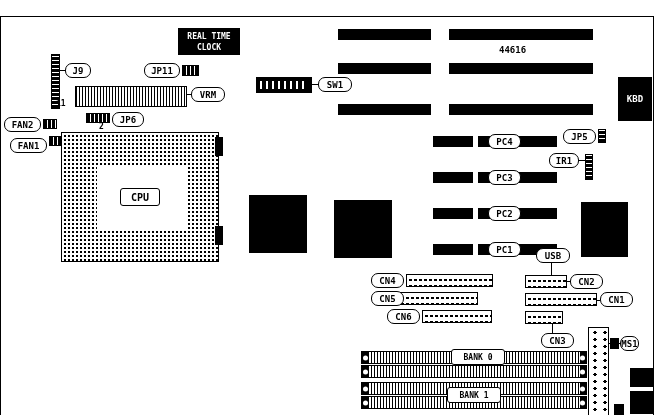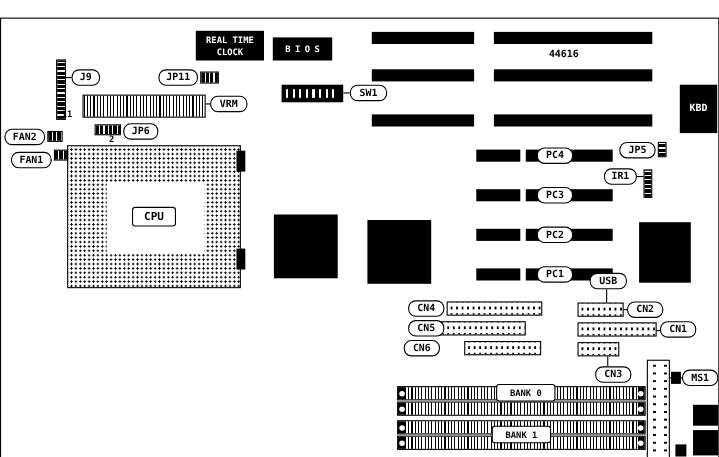--- a/index.html
+++ b/index.html
@@ -46,23 +46,20 @@
   .pinlabel { position:absolute; z-index:3; font:bold 8px "DejaVu Sans Mono", monospace; }
 </style>
 </head>
 <body>
 
 <div class="board">
 
   <div class="blackbox" style="left:177px;top:11px;width:62px;height:27px">
     <span>REAL TIME</span>
     <span>CLOCK</span>
-  </div>
-  <div class="blackbox" style="left:247px;top:17px;width:54px;height:21px;letter-spacing:4px;padding-left:4px">
-    <span>BIOS</span>
   </div>
 
   <div class="bar" style="left:337px;top:12px;width:93px;height:11px"></div>
   <div class="bar" style="left:448px;top:12px;width:144px;height:11px"></div>
   <div class="bar" style="left:337px;top:46px;width:93px;height:11px"></div>
   <div class="bar" style="left:448px;top:46px;width:144px;height:11px"></div>
   <div class="bar" style="left:337px;top:87px;width:93px;height:11px"></div>
   <div class="bar" style="left:448px;top:87px;width:144px;height:11px"></div>
   <div class="pinlabel" style="left:498px;top:28px;font-size:9px">44616</div>
 
@@ -141,31 +138,31 @@
   <div class="pinhdr" style="left:524px;top:294px;width:38px;height:13px"></div>
   <div class="line" style="left:551px;top:307px;width:1px;height:9px"></div>
   <div class="callout" style="left:540px;top:316px;width:33px;height:15px">CN3</div>
 
   <div class="callout" style="left:370px;top:256px;width:33px;height:15px">CN4</div>
   <div class="pinhdr" style="left:405px;top:257px;width:87px;height:13px"></div>
 
   <div class="callout" style="left:370px;top:274px;width:33px;height:15px">CN5</div>
   <div class="pinhdr" style="left:397px;top:275px;width:80px;height:13px"></div>
 
-  <div class="callout" style="left:366px;top:292px;width:33px;height:15px">CN6</div>
+  <div class="callout" style="left:386px;top:292px;width:33px;height:15px">CN6</div>
   <div class="pinhdr" style="left:421px;top:293px;width:70px;height:13px"></div>
 
   <div class="simm" style="left:360px;top:334px;width:226px;height:13px"></div>
   <div class="simm" style="left:360px;top:348px;width:226px;height:13px"></div>
   <div class="callout tag" style="left:450px;top:332px;width:54px;height:16px;font-size:8px">BANK 0</div>
   <div class="simm" style="left:360px;top:365px;width:226px;height:13px"></div>
   <div class="simm" style="left:360px;top:379px;width:226px;height:13px"></div>
   <div class="callout tag" style="left:446px;top:370px;width:54px;height:16px;font-size:8px">BANK 1</div>
 
   <div class="vhdr" style="left:587px;top:310px;width:21px;height:92px"></div>
   <div class="bar" style="left:609px;top:321px;width:9px;height:11px"></div>
   <div class="line" style="left:608px;top:326px;width:11px;height:1px"></div>
-  <div class="callout" style="left:619px;top:319px;width:33px;height:15px">MS1</div>
+  <div class="callout" style="left:619px;top:319px;width:19px;height:15px">MS1</div>
   <div class="bar" style="left:629px;top:351px;width:23px;height:19px"></div>
   <div class="bar" style="left:629px;top:374px;width:23px;height:23px"></div>
   <div class="bar" style="left:613px;top:387px;width:10px;height:11px"></div>
 
 </div>
 
 </body></html>

